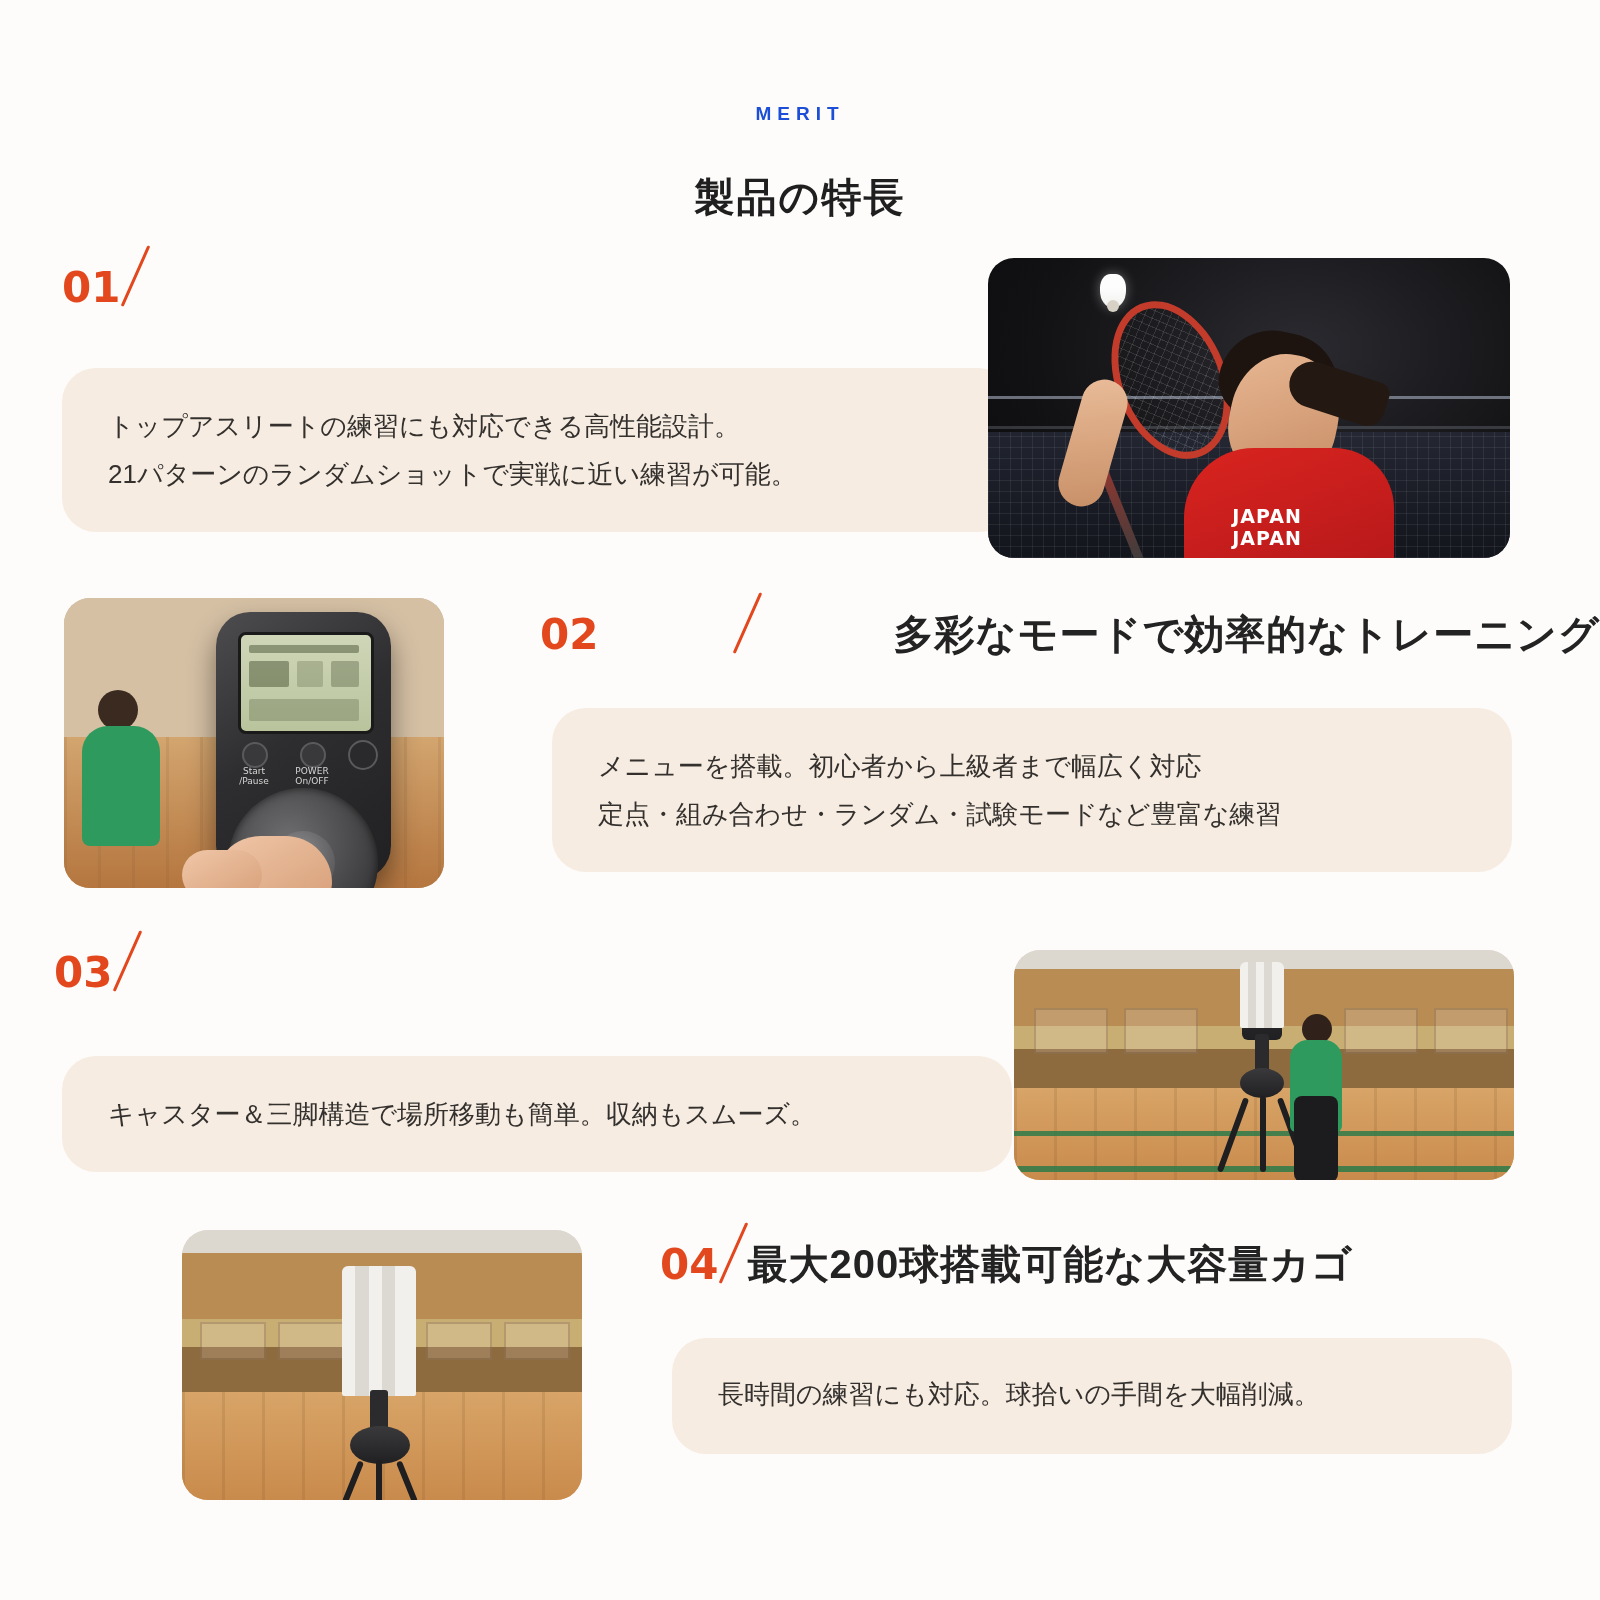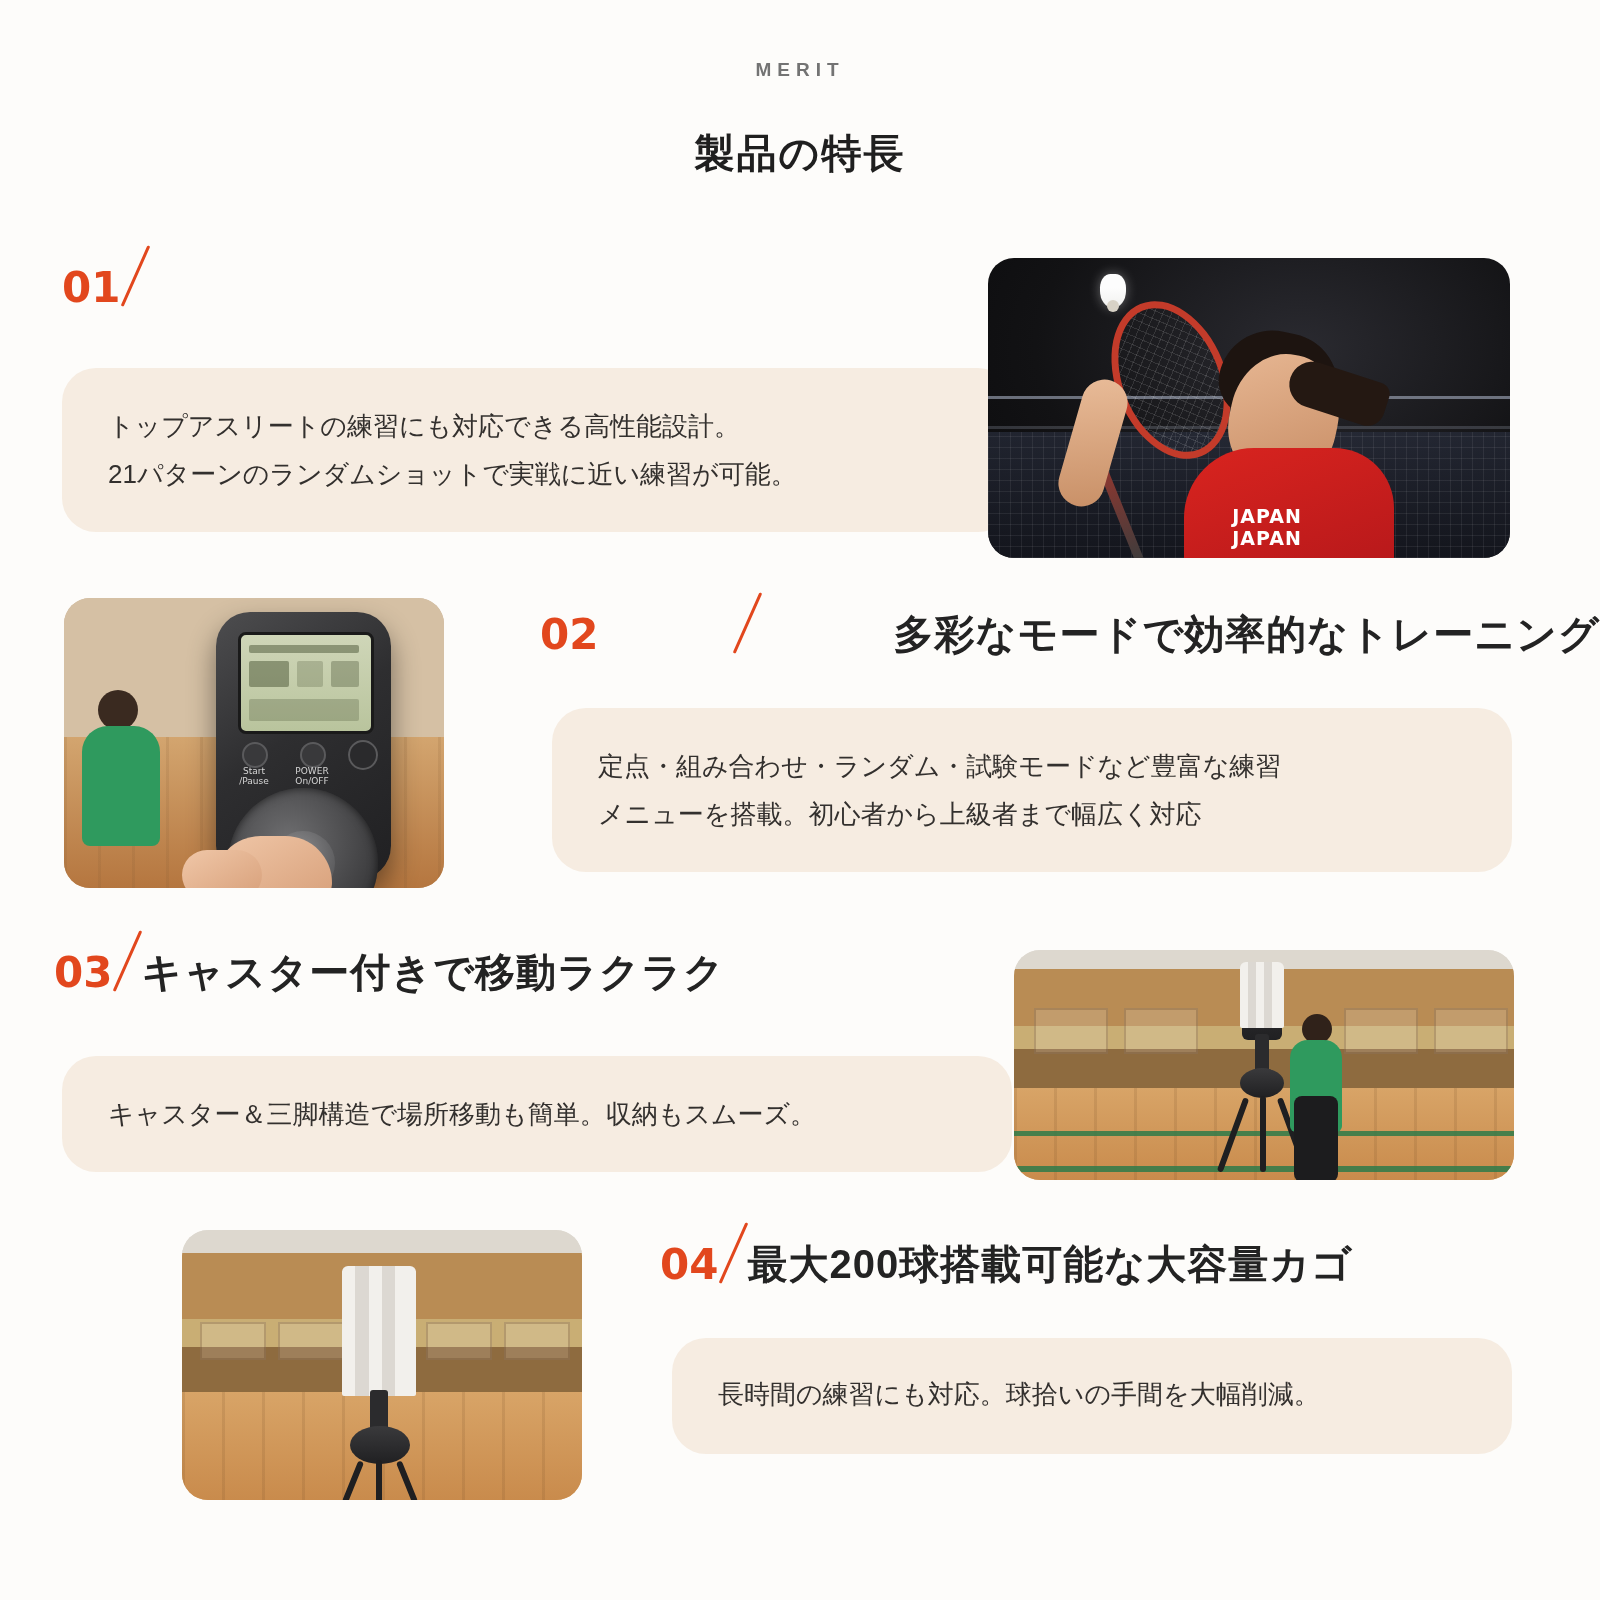--- a/index.html
+++ b/index.html
@@ -21,23 +21,23 @@
     height: 1600px;
     position: relative;
     box-sizing: border-box;
   }
 
   
   .eyebrow {
     text-align: center;
     font-size: 19px;
     letter-spacing: 6px;
-    color: #737373;
+    color: #1d4ed8;
     font-weight: 600;
-    padding-top: 59px;
+    padding-top: 103px;
   }
   .main-title {
     text-align: center;
     font-size: 40px;
     font-weight: 800;
     color: #1f1f1f;
     letter-spacing: 2px;
     margin-top: 45px;
   }
 
@@ -398,22 +398,22 @@
   </div>
 
   <div class="feature" id="f2">
     <div class="num-row">
       <span class="num">02</span>
       <span class="slash"></span>
       <span class="headline">多彩なモードで効率的なトレーニング</span>
     </div>
 
     <div class="desc">
+      <div>メニューを搭載。初心者から上級者まで幅広く対応</div>
       <div>定点・組み合わせ・ランダム・試験モードなど豊富な練習</div>
-      <div>メニューを搭載。初心者から上級者まで幅広く対応</div>
     </div>
 
     <div class="photo ph2">
       <div class="gym-wall"></div>
       <div class="gym-floor"></div>
       <div class="person-head" style="left:34px; top:92px;"></div>
       <div class="person-green" style="left:18px; top:128px;"></div>
 
       <div class="remote" style="left:152px; top:14px; width:175px; height:268px;">
         <div class="screen" style="left:22px; top:20px; width:130px; height:96px;">
@@ -436,21 +436,20 @@
 
       <div class="finger" style="left:150px; top:238px; width:118px; height:70px;"></div>
       <div class="finger" style="left:118px; top:252px; width:80px; height:50px; border-radius:40px;"></div>
     </div>
   </div>
 
   <div class="feature" id="f3">
     <div class="num-row">
       <span class="num">03</span>
       <span class="slash"></span>
-      <span class="headline">キャスター付きで移動ラクラク</span>
     </div>
 
     <div class="desc">
       <div>キャスター＆三脚構造で場所移動も簡単。収納もスムーズ。</div>
     </div>
 
     <div class="photo gym">
       <div class="wall"></div>
       <div class="wall-panel" style="left:20px; top:58px; width:70px; height:42px;"></div>
       <div class="wall-panel" style="left:110px; top:58px; width:70px; height:42px;"></div>

